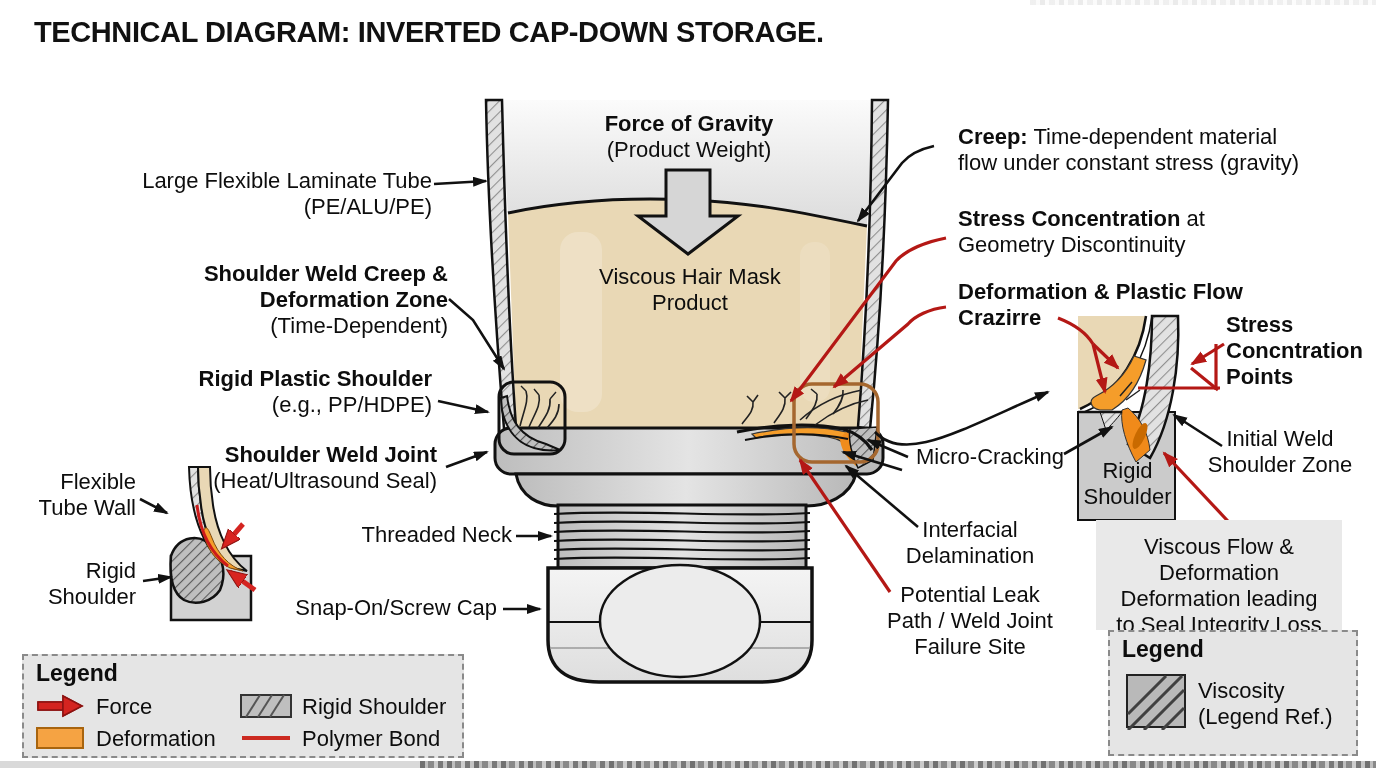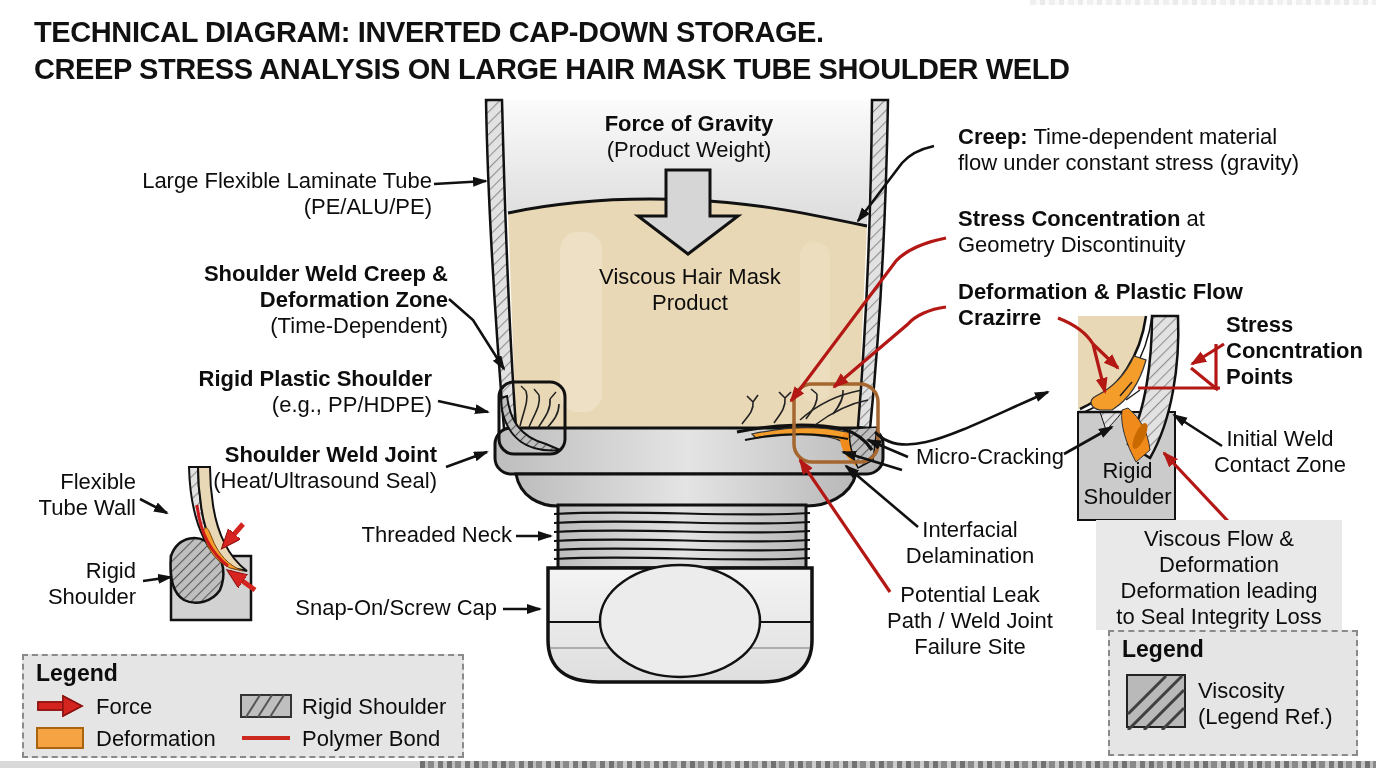--- a/index.html
+++ b/index.html
@@ -7,21 +7,21 @@
          font-family:"Liberation Sans",sans-serif;overflow:hidden;}
   svg.art{position:absolute;left:0;top:0;width:1376px;height:768px;}
   .title{position:absolute;left:34px;top:14px;font-weight:700;font-size:29px;
          line-height:37px;color:#111;letter-spacing:-0.4px;white-space:nowrap;}
   .lbl{position:absolute;color:#0d0d0d;font-size:22px;line-height:26px;white-space:nowrap;}
   .b{font-weight:700;}
   .ctr{text-align:center;}
   .rt{text-align:right;}
   .infobox{position:absolute;left:1096px;top:520px;width:246px;height:110px;
            background:#e9e9e9;text-align:center;font-size:22px;line-height:26px;
-           color:#0d0d0d;padding-top:6px;box-sizing:border-box;white-space:nowrap;}
+           color:#0d0d0d;padding-top:14px;box-sizing:border-box;white-space:nowrap;}
   .legend{position:absolute;border:2px dashed #8a8a8a;background:#e5e5e5;box-sizing:border-box;}
   .legendL{left:22px;top:654px;width:442px;height:104px;}
   .legendR{left:1108px;top:630px;width:250px;height:126px;}
   .legend .hd{position:absolute;left:12px;top:4px;font-size:23px;font-weight:700;color:#0d0d0d;}
   .litem{position:absolute;font-size:22px;color:#0d0d0d;white-space:nowrap;}
   .strip-bottom{position:absolute;left:0;bottom:0;width:1376px;height:7px;background:#d9d9d9;}
   .strip-bottom .marks{position:absolute;left:420px;top:0;width:956px;height:7px;opacity:.75;
       background:repeating-linear-gradient(90deg,#4e4e4e 0 5px,#b5b5b5 5px 8px,#6e6e6e 8px 14px,#c8c8c8 14px 18px,#585858 18px 23px,#bdbdbd 23px 27px);}
   .strip-top{position:absolute;left:1030px;top:0;width:346px;height:5px;opacity:.8;
       background:repeating-linear-gradient(90deg,#ececec 0 6px,#f9f9f9 6px 10px,#e6e6e6 10px 15px,#fbfbfb 15px 19px);}
@@ -190,21 +190,20 @@
     </g>
   </svg>
 
   <div class="strip-top"></div>
   <div class="strip-bottom">
       <div class="marks"></div>
     </div>
 
   <div class="title">
     <div>TECHNICAL DIAGRAM: INVERTED CAP-DOWN STORAGE.</div>
-    <div>CREEP STRESS ANALYSIS ON LARGE HAIR MASK TUBE SHOULDER WELD</div>
   </div>
 
   <div class="lbl rt" style="left:100px;top:168px;width:332px;">
     <div>Large Flexible Laminate Tube</div>
     <div>(PE/ALU/PE)</div>
   </div>
   <div class="lbl rt" style="left:160px;top:261px;width:288px;">
     <div class="b">Shoulder Weld Creep &amp;</div>
     <div class="b">Deformation Zone</div>
     <div>(Time-Dependent)</div>
@@ -266,21 +265,21 @@
     <div>Failure Site</div>
   </div>
 
   <div class="lbl" style="left:1226px;top:312px;">
     <div class="b">Stress</div>
     <div class="b">Concntration</div>
     <div class="b">Points</div>
   </div>
   <div class="lbl ctr" style="left:1200px;top:426px;width:160px;">
     <div>Initial Weld</div>
-    <div>Contact Zone</div>
+    <div>Shoulder Zone</div>
   </div>
   <div class="lbl ctr" style="left:1080px;top:458px;width:95px;">
     <div>Rigid</div>
     <div>Shoulder</div>
   </div>
 
   <div class="infobox">
     <div>Viscous Flow &amp;</div>
     <div>Deformation</div>
     <div>Deformation leading</div>

